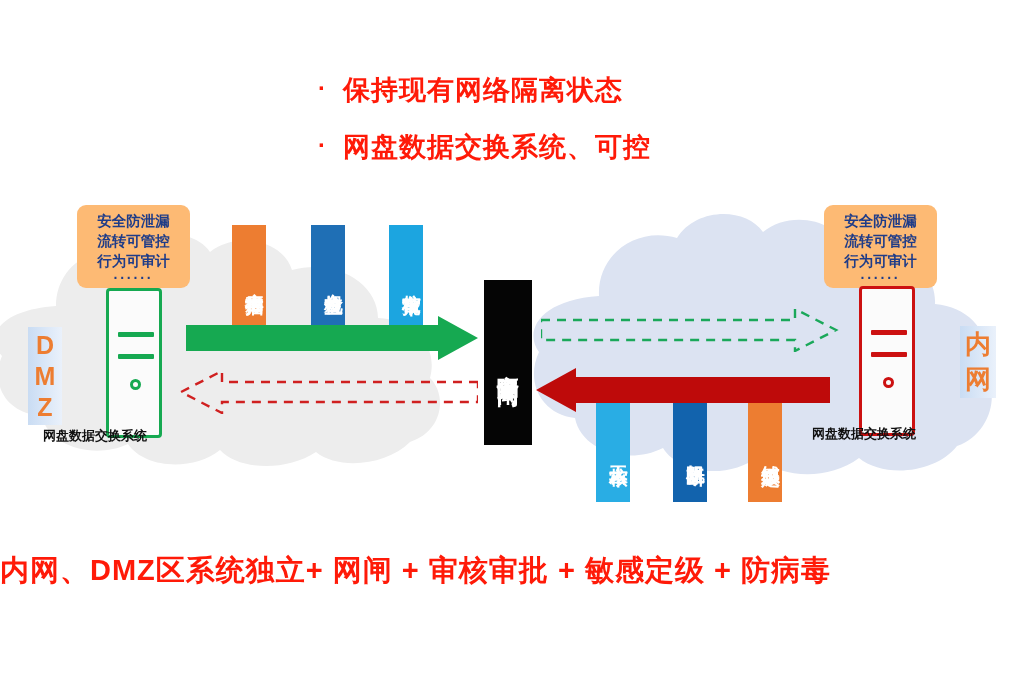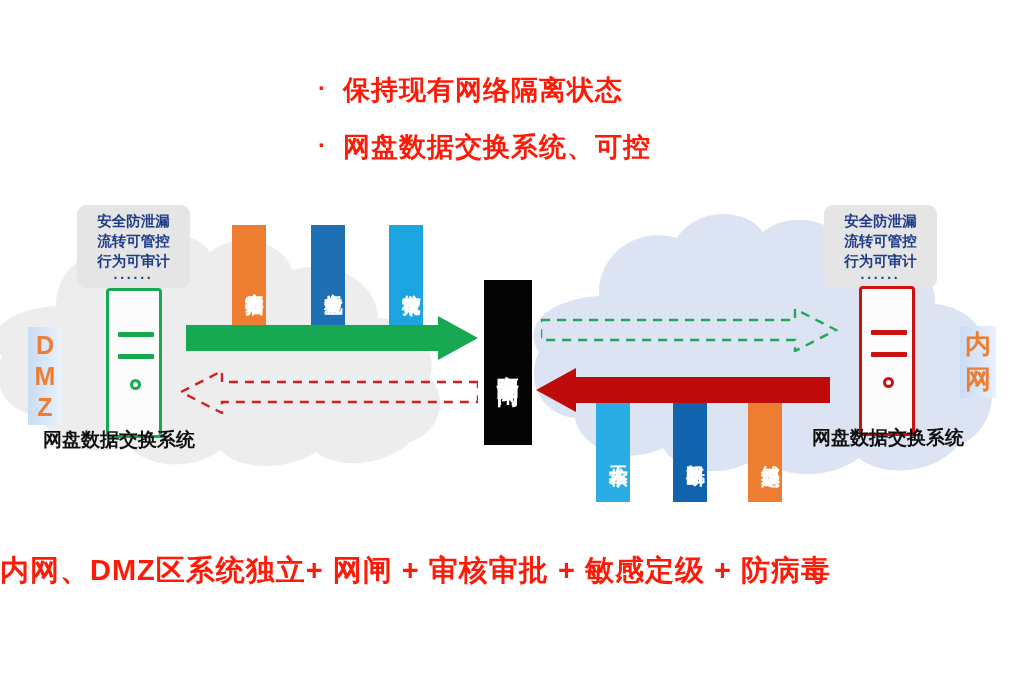--- a/index.html
+++ b/index.html
@@ -49,21 +49,21 @@
   }
   #zone-intranet{
     left:960px;top:326px;width:36px;height:72px;
     font-size:26px;line-height:35px;
   }
   .zone-tag span{display:block;}
 
   
   .callout{
     position:absolute;
-    background:#e5e5e5;
+    background:#fdba74;
     border-radius:9px;
     color:#1F3C88;
     font-weight:bold;
     font-size:14.5px;
     line-height:20px;
     text-align:center;
     padding:6px 7px 3px 7px;
     box-sizing:border-box;
   }
   #callout-left{left:77px;top:205px;width:113px;}
@@ -96,21 +96,21 @@
   }
   #server-left .bar{background:#16A951;}
   #server-left .dot{border-color:#16A951;}
   #server-right .bar{background:#CC1111;}
   #server-right .dot{border-color:#CC1111;}
 
   .server-caption{
     position:absolute;
     color:#101010;
     font-weight:bold;
-    font-size:19px;
+    font-size:13px;
     white-space:nowrap;
   }
   #caption-left{left:43px;top:427px;}
   #caption-right{left:812px;top:425px;}
 
   
   .chip{
     position:absolute;
     color:#ffffff;
     font-weight:bold;

